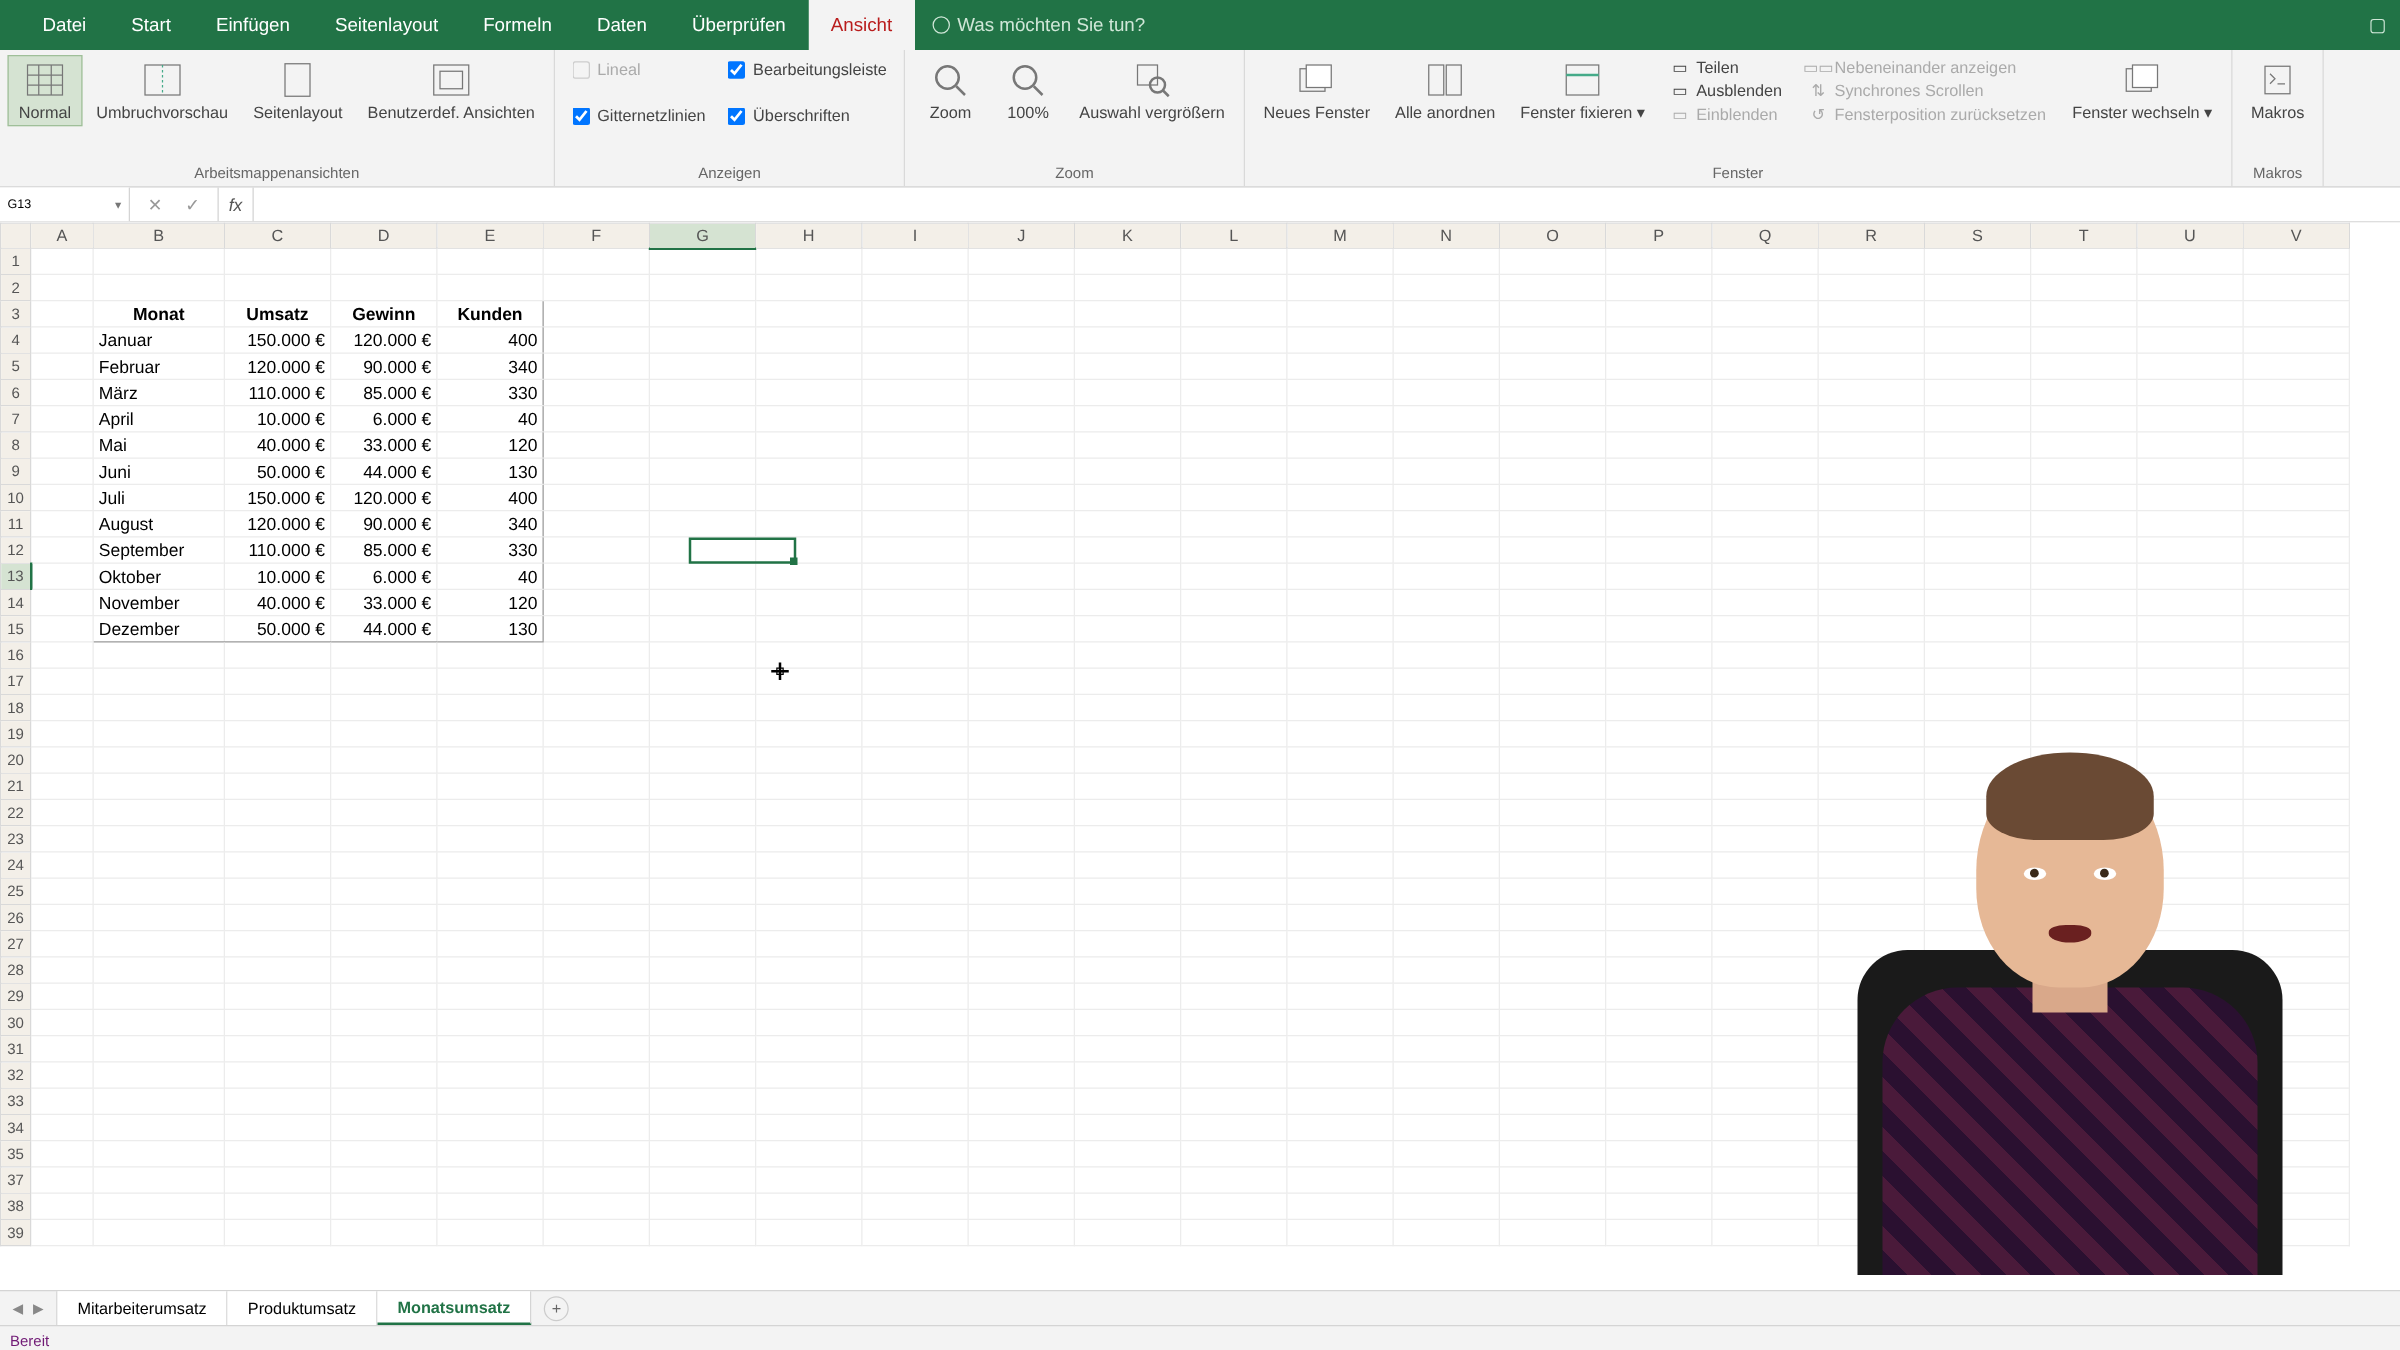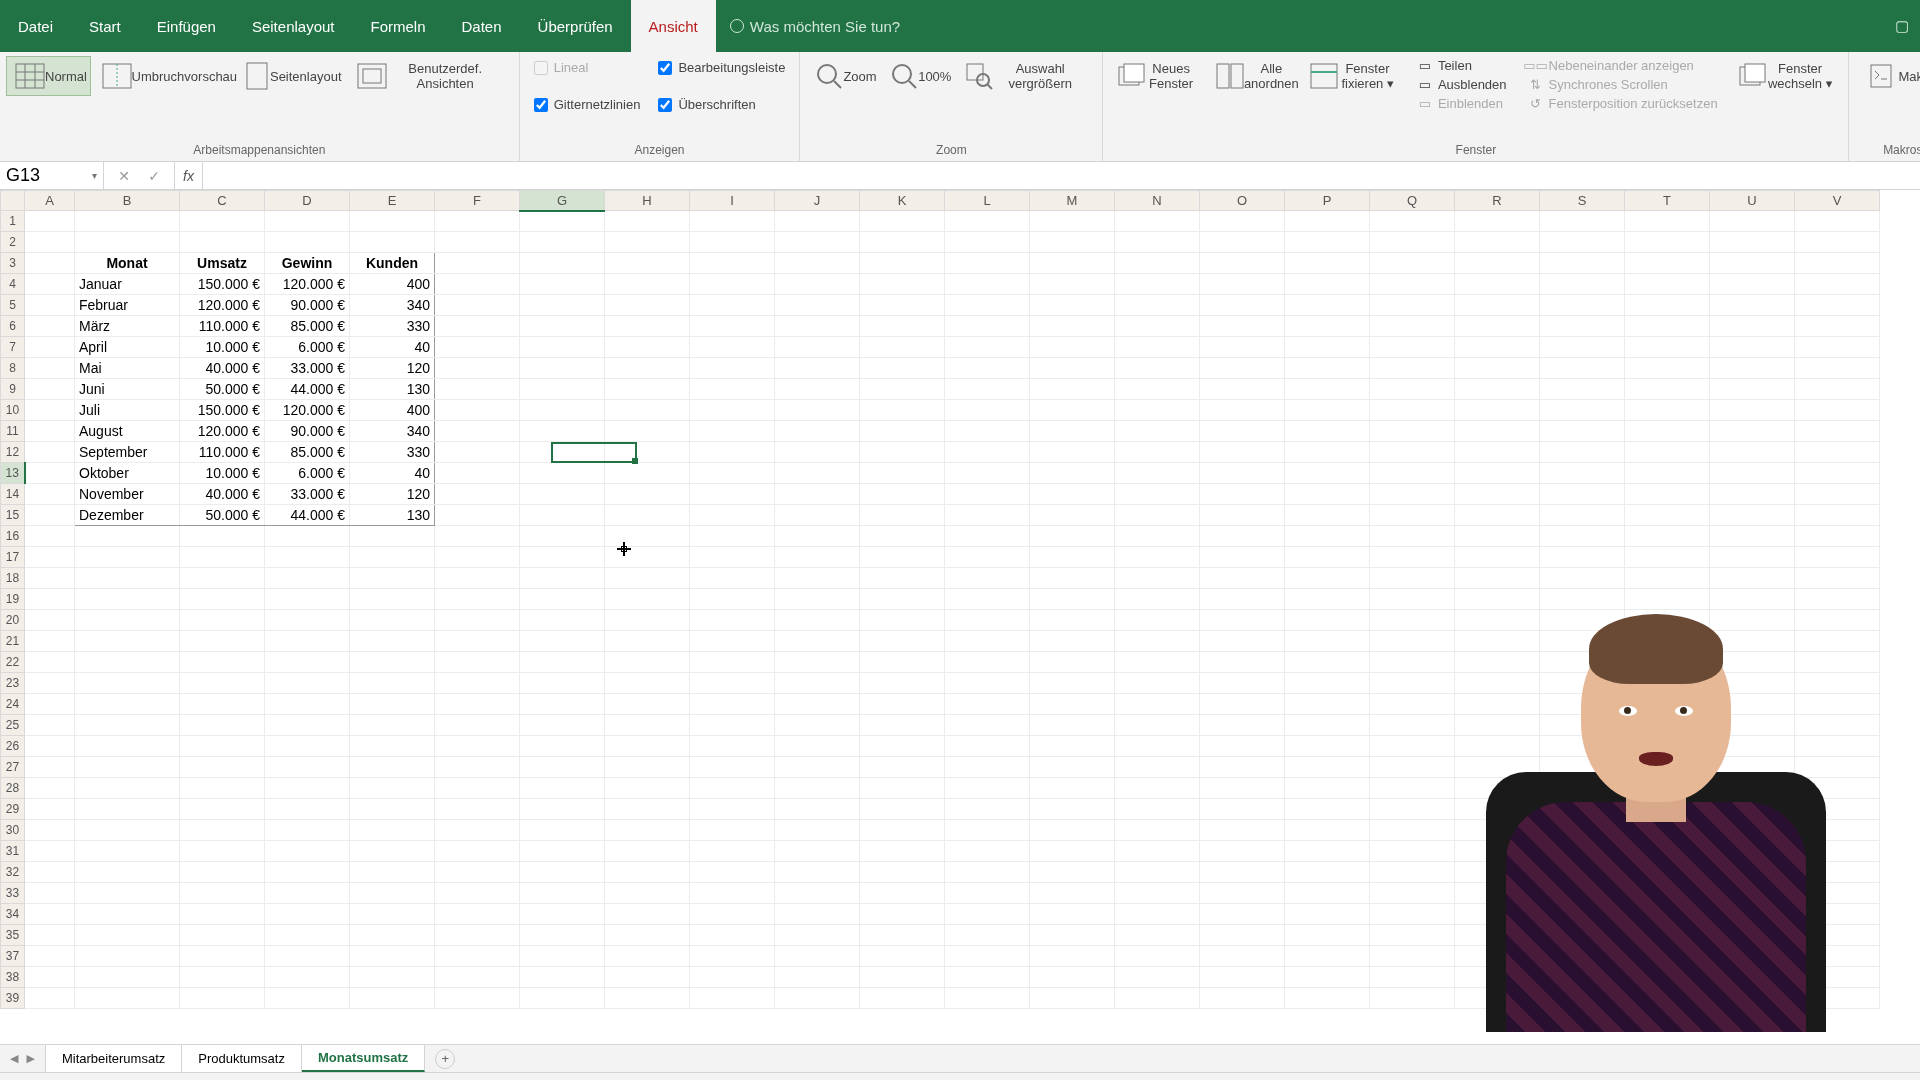--- a/index.html
+++ b/index.html
@@ -1,48 +1,48 @@
 <!DOCTYPE html>
 <html><head>
 <meta charset="utf-8">
 <style>
   * { margin: 0; padding: 0; box-sizing: border-box; font-family: 'Segoe UI', Tahoma, sans-serif; }
   html, body { width: 1920px; height: 1080px; overflow: hidden; background: #fff; }
 
   
-  .menu-bar { height: 52px; background: #217346; display: flex; align-items: stretch; color: #fff; font-size: 15px; }
+  .menu-bar { height: 40px; background: #217346; display: flex; align-items: stretch; color: #fff; font-size: 15px; padding-left: 16px; }
   .menu-bar .tab { padding: 0 18px; display: flex; align-items: center; cursor: pointer; }
   .menu-bar .tab.active { background: #f3f3f3; color: #b91c1c; }
   .menu-bar .tell-me { display:flex; align-items:center; gap:6px; padding:0 14px; color:#d0e7d8;}
   .menu-bar .tell-me .bulb { display:inline-block; width:14px;height:14px;border:1.5px solid #d0e7d8;border-radius:50%; position:relative;}
   .menu-bar .spacer { flex:1; }
   .menu-bar .win-ctrl { width:36px; display:flex;align-items:center;justify-content:center; color:#d0e7d8;}
 
   
   .ribbon { height: 110px; background: #f3f3f3; border-bottom: 1px solid #d4d4d4; display:flex; font-size:13px; color:#444; }
   .rgroup { border-right:1px solid #d9d9d9; display:flex; flex-direction:column; align-items:center; padding:4px 6px 2px 6px; }
   .rgroup .row { display:flex; align-items:flex-start; gap:2px; }
   .rgroup .label { font-size:12px; color:#666; margin-top:auto; padding:2px 0; text-align:center; width:100%; }
-  .big-btn { display:flex; flex-direction:row; align-items:center; justify-content:flex-start; padding:2px 8px; min-width:60px; cursor:pointer; border:1px solid transparent; }
+  .big-btn { display:flex; flex-direction:column; align-items:center; justify-content:flex-start; padding:2px 8px; min-width:60px; cursor:pointer; border:1px solid transparent; }
   .big-btn.active { background:#d5e3d2; border:1px solid #9fbf99; }
   .big-btn .ico { width:34px; height:34px; display:flex; align-items:center; justify-content:center; color:#5c5c5c; }
   .big-btn .txt { font-size:13px; text-align:center; line-height:1.15; margin-top:2px; }
   .chk-col { display:flex; flex-direction:column; gap:22px; padding:4px 8px; font-size:13px; }
   .chk { display:flex; align-items:center; gap:6px; white-space:nowrap; }
   .chk input { width:14px; height:14px; }
   .chk.disabled { color:#aaa; }
   .small-list { display:flex; flex-direction:column; gap:4px; padding:2px 10px; font-size:13px; }
   .small-list .item { display:flex; align-items:center; gap:6px; white-space:nowrap;}
   .small-list .item.disabled { color:#aaa; }
   .mini-ico { width:14px;height:14px;display:inline-flex;align-items:center;justify-content:center; }
 
   
   .formula-strip { height:28px; border-bottom:1px solid #d4d4d4; display:flex; align-items:stretch; font-size:14px; }
   .name-box { width:104px; border-right:1px solid #d4d4d4; display:flex; align-items:center; padding:0 6px; background:#fff;}
-  .name-box input { border:none; outline:none; width:72px; font-size:18px; }
+  .name-box input { border:none; outline:none; width:72px; font-size:10px; }
   .name-box .dd { margin-left:auto; color:#777; font-size:10px; }
   .f-icons { display:flex; align-items:center; gap:14px; padding:0 12px; border-right:1px solid #d4d4d4; color:#999;}
   .f-icons .i { width:16px; text-align:center; }
   .fx { padding:0 8px; display:flex; align-items:center; font-style:italic; color:#555; border-right:1px solid #d4d4d4;}
   .formula-input { flex:1; display:flex; align-items:center; padding:0 6px;}
   .formula-input input { border:none; outline:none; width:100%; font-size:14px; }
 
   
   .grid-wrap { position:relative; height: calc(1080px - 36px - 110px - 28px - 28px - 24px); overflow:hidden; background:#fff; }
   .sheet { border-collapse:collapse; table-layout:fixed; }

